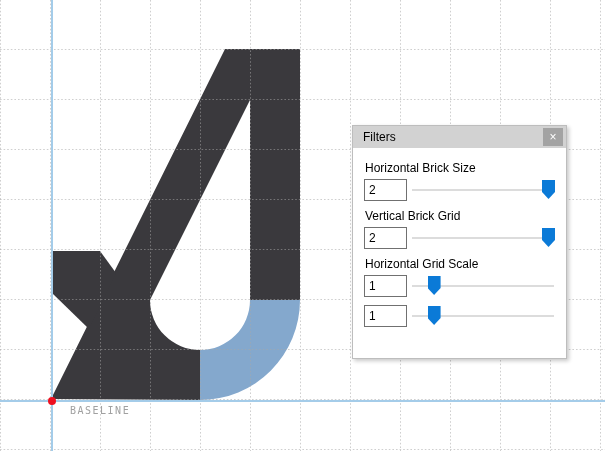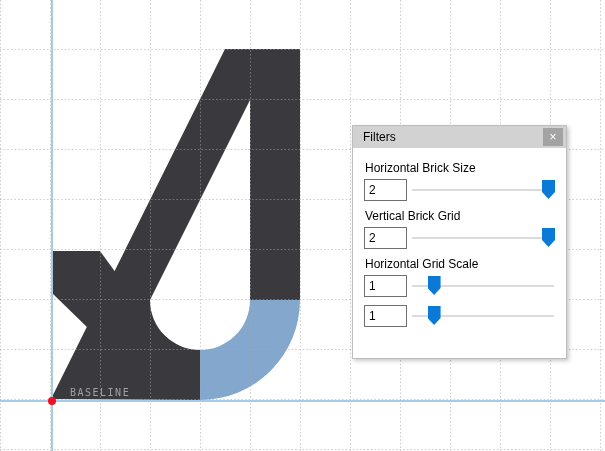--- a/index.html
+++ b/index.html
@@ -7,21 +7,21 @@
     position:relative; width:605px; height:451px; overflow:hidden;
     background:#ffffff; font-family:"Liberation Sans", sans-serif;
   }
   svg.layer { position:absolute; left:0; top:0; }
 
   
   #v-guide { position:absolute; top:0; width:1.5px; height:451px; }
   #h-guide { position:absolute; left:0; width:605px; height:1.5px; }
   #origin-dot { position:absolute; width:8px; height:8px; border-radius:50%; }
   #baseline-label {
-    position:absolute; left:70px; top:387px;
+    position:absolute; left:70px; top:405px;
     font-family:"DejaVu Sans Mono", monospace; font-size:10px;
     letter-spacing:1.5px; color:#a0a0a0; user-select:none;
   }
 
   
   #filters-panel {
     position:absolute; left:352px; top:125px; width:215px; height:234px;
     background:#ffffff; border:1px solid #bdbdbd; box-sizing:border-box;
     box-shadow:2px 2px 4px rgba(0,0,0,0.22);
   }

